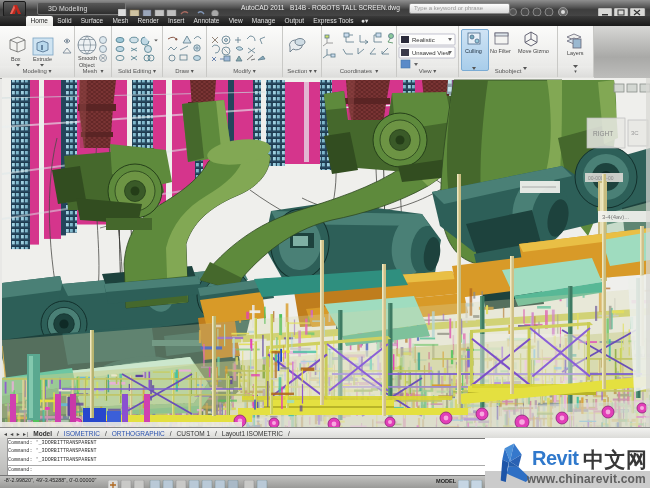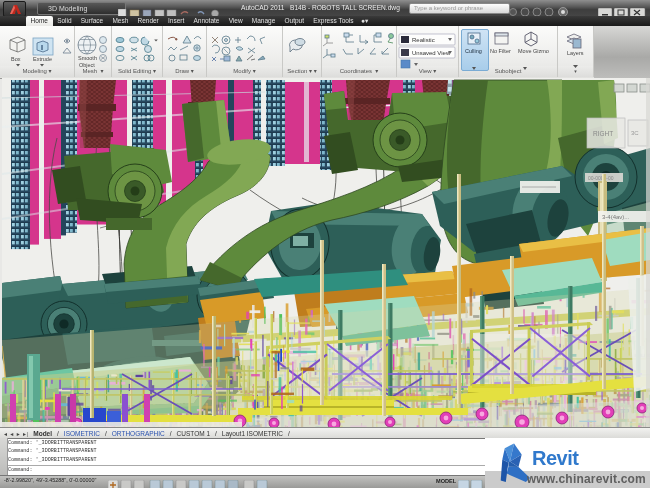--- a/index.html
+++ b/index.html
@@ -2037,15 +2037,16 @@
       <polygon points="8.8,7.2 18,2.6 14,20.6" fill="#4a8fd8"></polygon>
       <polygon points="18,2.6 25.7,13.4 14,20.6" fill="#3578cc"></polygon>
       <polygon points="25.7,13.4 22.5,26 14,20.6" fill="#2a62b4"></polygon>
       <polygon points="8.8,7.2 14,20.6 12.4,21.6 6.3,18.5" fill="#2e6fc4"></polygon>
       <polygon points="6.3,18.5 12.4,21.6 9.8,41 4.7,39.5" fill="#1d55a8"></polygon>
       <polygon points="12.4,25.7 22.5,26 34,37 29.8,41 10.8,32.6" fill="#2e6fc4"></polygon>
       <polygon points="12.4,21.6 14,20.6 22.5,26 12.4,25.7" fill="#255fae"></polygon>
     </svg>
   </div>
   <div id="revittxt" class="abs">Revit</div>
+  <div id="cntxt" class="abs">中文网</div>
   <div id="wmtext" class="abs">www.chinarevit.com</div>
 
 </div>
 
 </body></html>

